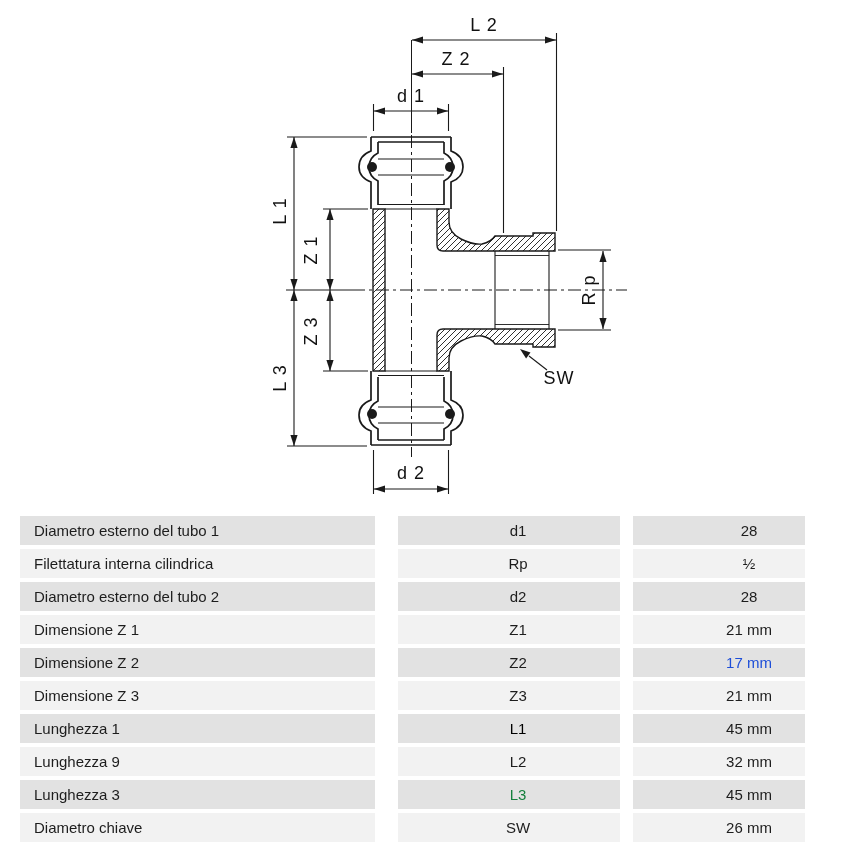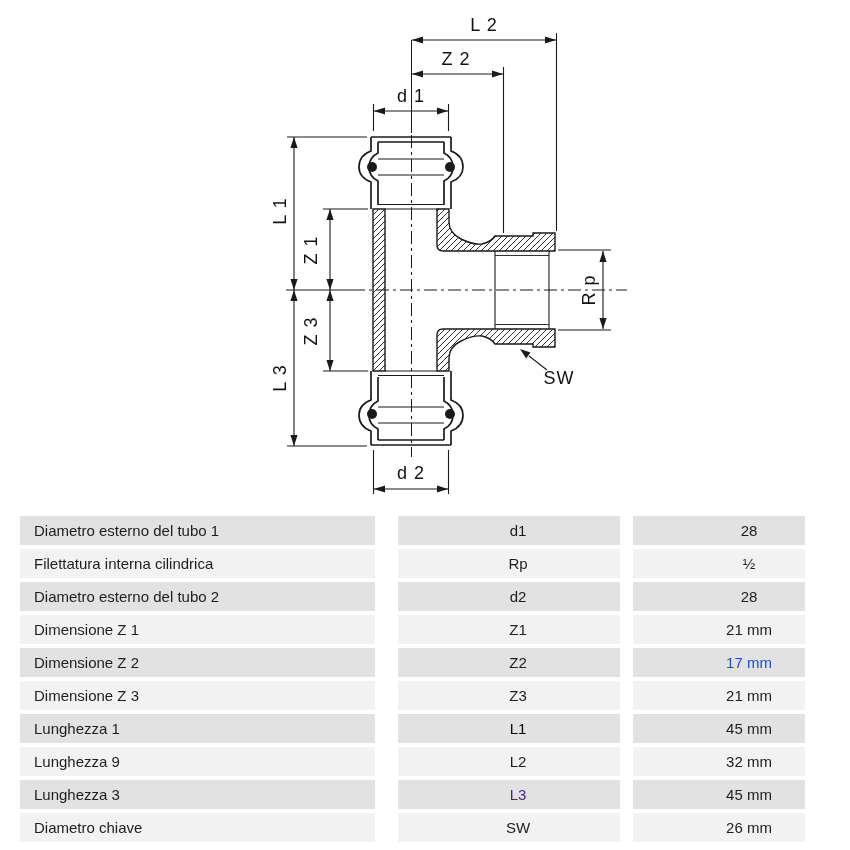--- a/index.html
+++ b/index.html
@@ -188,21 +188,21 @@
         <div class="cell c2" style="background: rgb(226, 226, 226); color: #000000;">L1</div>
         <div class="cell c3" style="background: rgb(226, 226, 226); color: rgb(29, 29, 29);">45 mm</div>
       </div>
       <div class="t-row">
         <div class="cell c1" style="background: rgb(242, 242, 242); color: rgb(29, 29, 29);">Lunghezza 9</div>
         <div class="cell c2" style="background: rgb(242, 242, 242); color: rgb(29, 29, 29);">L2</div>
         <div class="cell c3" style="background: rgb(242, 242, 242); color: rgb(29, 29, 29);">32 mm</div>
       </div>
       <div class="t-row">
         <div class="cell c1" style="background: rgb(226, 226, 226); color: rgb(29, 29, 29);">Lunghezza 3</div>
-        <div class="cell c2" style="background: rgb(226, 226, 226); color: #4c1d95;">L3</div>
+        <div class="cell c2" style="background: rgb(226, 226, 226); color: #15803d;">L3</div>
         <div class="cell c3" style="background: rgb(226, 226, 226); color: rgb(29, 29, 29);">45 mm</div>
       </div>
       <div class="t-row">
         <div class="cell c1" style="background: rgb(242, 242, 242); color: rgb(29, 29, 29);">Diametro chiave</div>
         <div class="cell c2" style="background: rgb(242, 242, 242); color: rgb(29, 29, 29);">SW</div>
         <div class="cell c3" style="background: rgb(242, 242, 242); color: rgb(29, 29, 29);">26 mm</div>
       </div>
     </div>
 
 </div>

